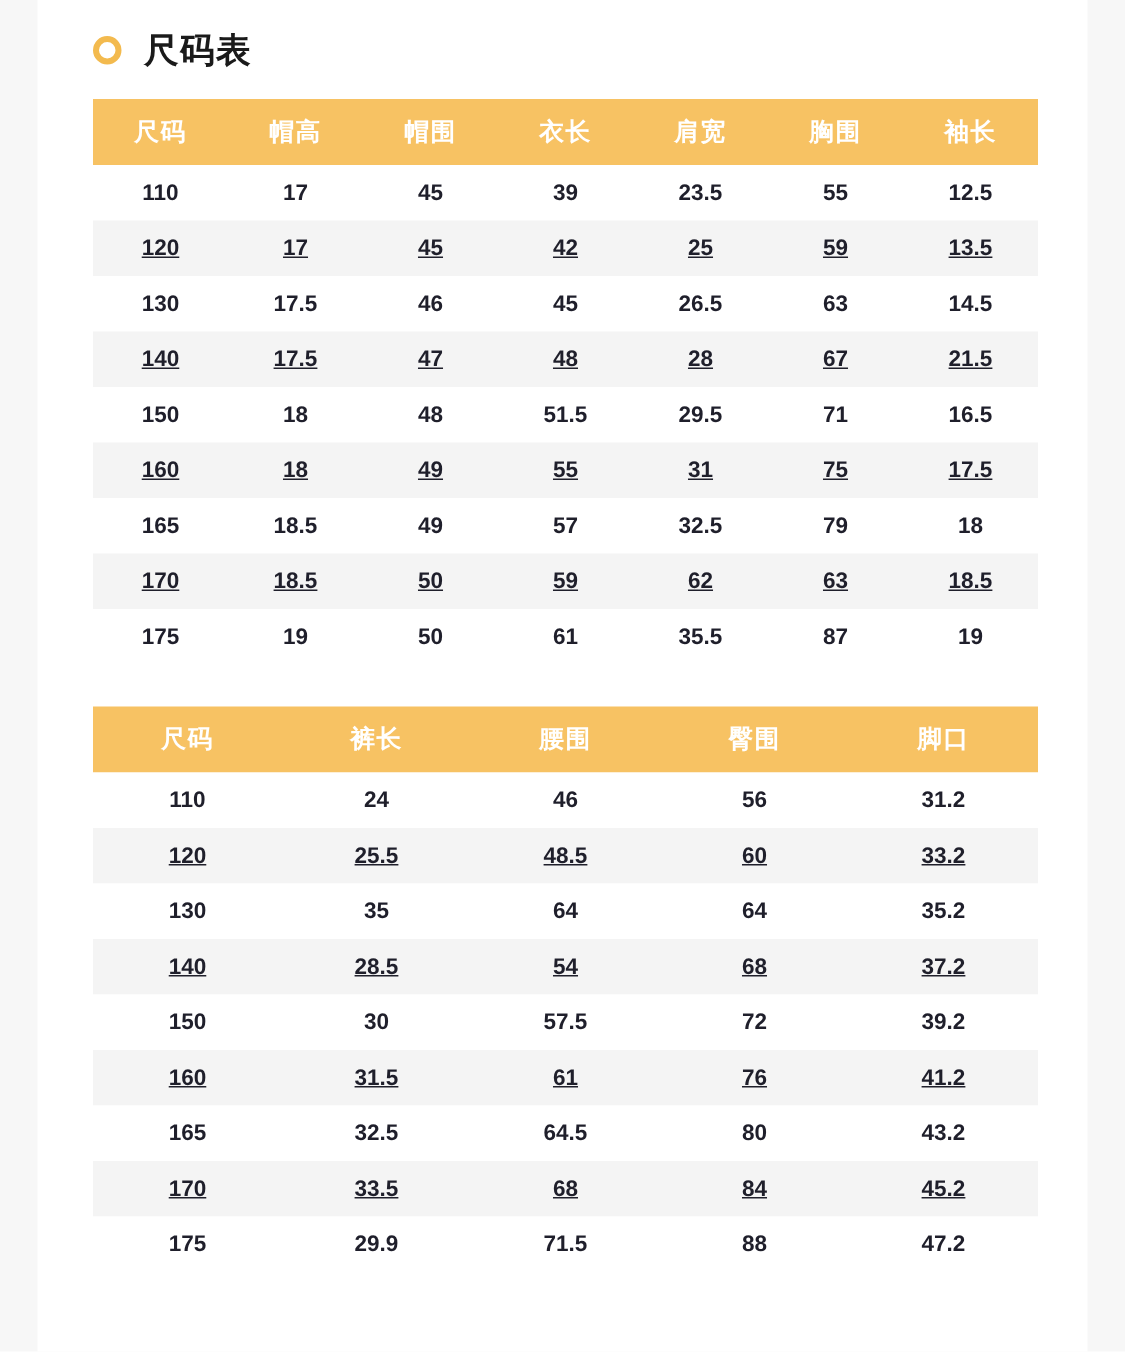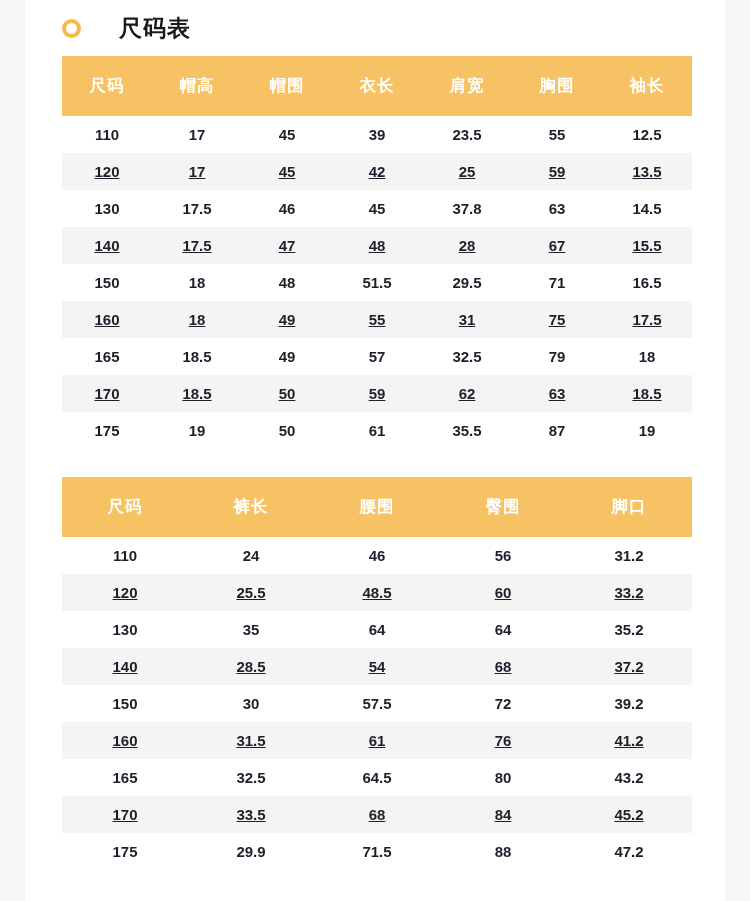--- a/index.html
+++ b/index.html
@@ -18,23 +18,22 @@
     top: 0;
     width: 700px;
     height: 901px;
     background: #ffffff;
   }
 
   
   .title-row {
     display: flex;
     align-items: center;
-    height: 56px;
+    height: 66px;
     padding-left: 37px;
-    gap: 23px;
   }
   .ring-icon {
     width: 19px;
     height: 19px;
     border-radius: 50%;
     border: 4.5px solid #f3ba4e;
     flex: 0 0 auto;
   }
   .title-text {
     margin-left: 15px;
@@ -52,21 +51,21 @@
   table {
     width: 100%;
     border-collapse: collapse;
     table-layout: fixed;
   }
   thead th {
     background: #f7c263;
     color: #ffffff;
     font-size: 16.5px;
     font-weight: bold;
-    height: 60px;
+    height: 44px;
     letter-spacing: 1px;
     text-align: center;
     vertical-align: middle;
   }
   tbody td {
     height: 37px;
     text-align: center;
     vertical-align: middle;
     font-size: 15px;
     font-weight: bold;
@@ -125,32 +124,32 @@
             <td>42</td>
             <td>25</td>
             <td>59</td>
             <td>13.5</td>
           </tr>
           <tr>
             <td>130</td>
             <td>17.5</td>
             <td>46</td>
             <td>45</td>
-            <td>37.8</td>
+            <td>26.5</td>
             <td>63</td>
             <td>14.5</td>
           </tr>
           <tr class="alt">
             <td>140</td>
             <td>17.5</td>
             <td>47</td>
             <td>48</td>
             <td>28</td>
             <td>67</td>
-            <td>15.5</td>
+            <td>21.5</td>
           </tr>
           <tr>
             <td>150</td>
             <td>18</td>
             <td>48</td>
             <td>51.5</td>
             <td>29.5</td>
             <td>71</td>
             <td>16.5</td>
           </tr>

